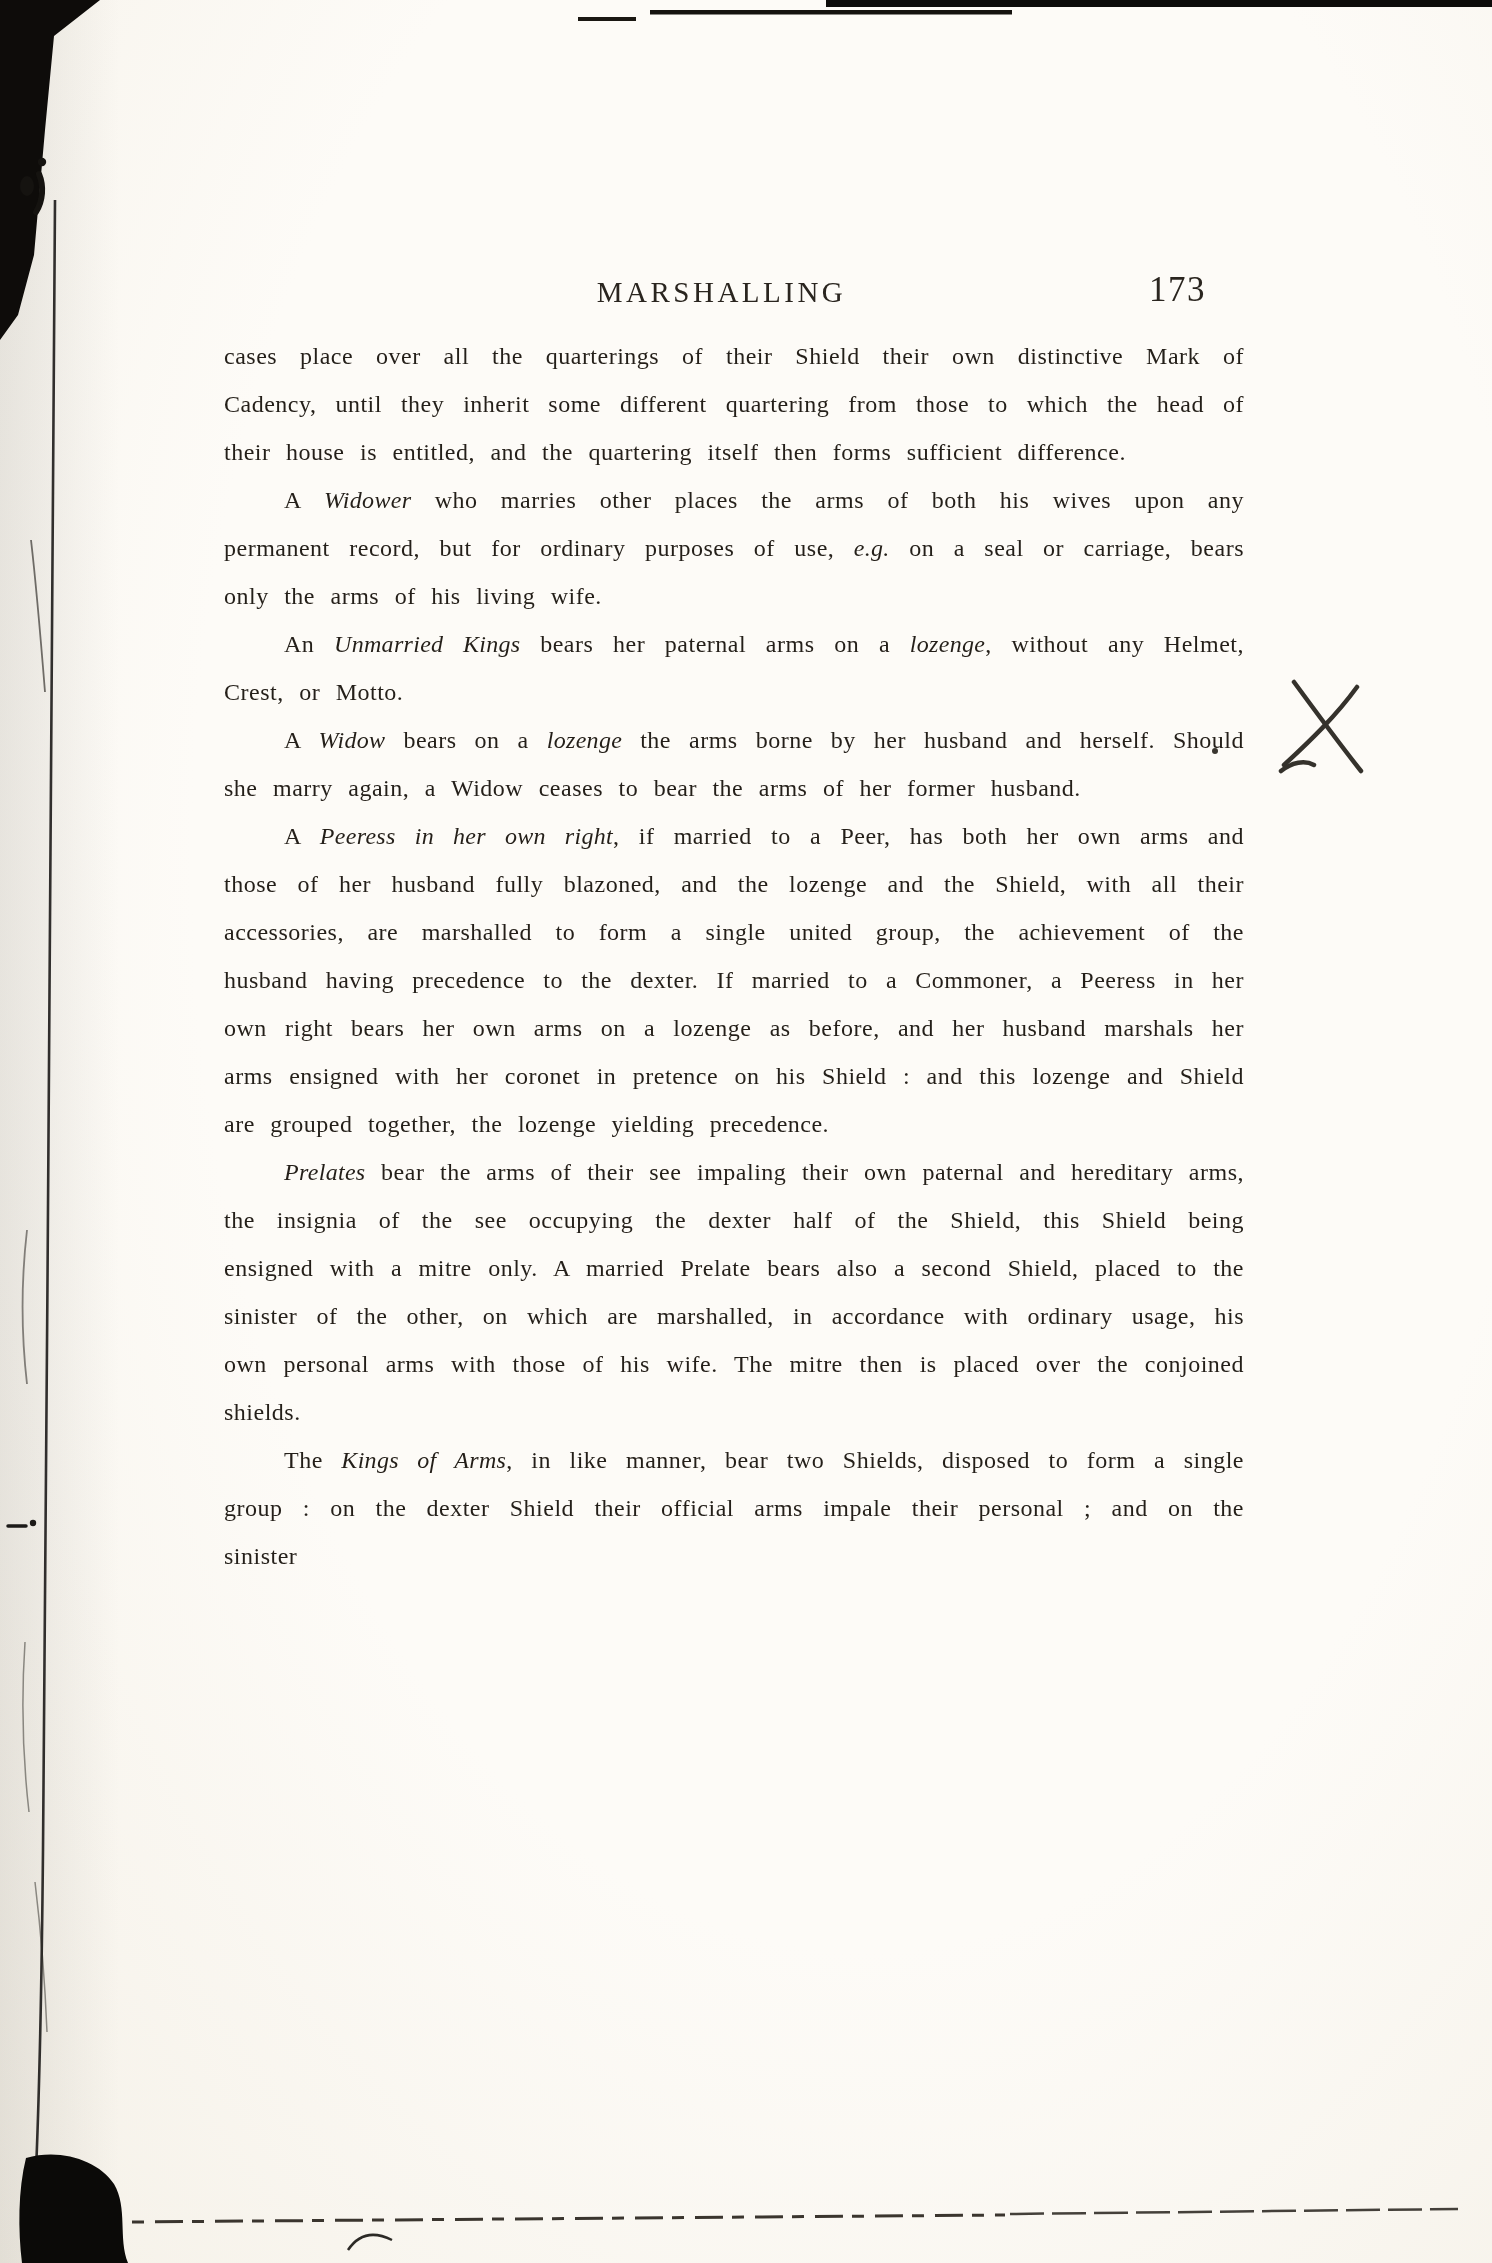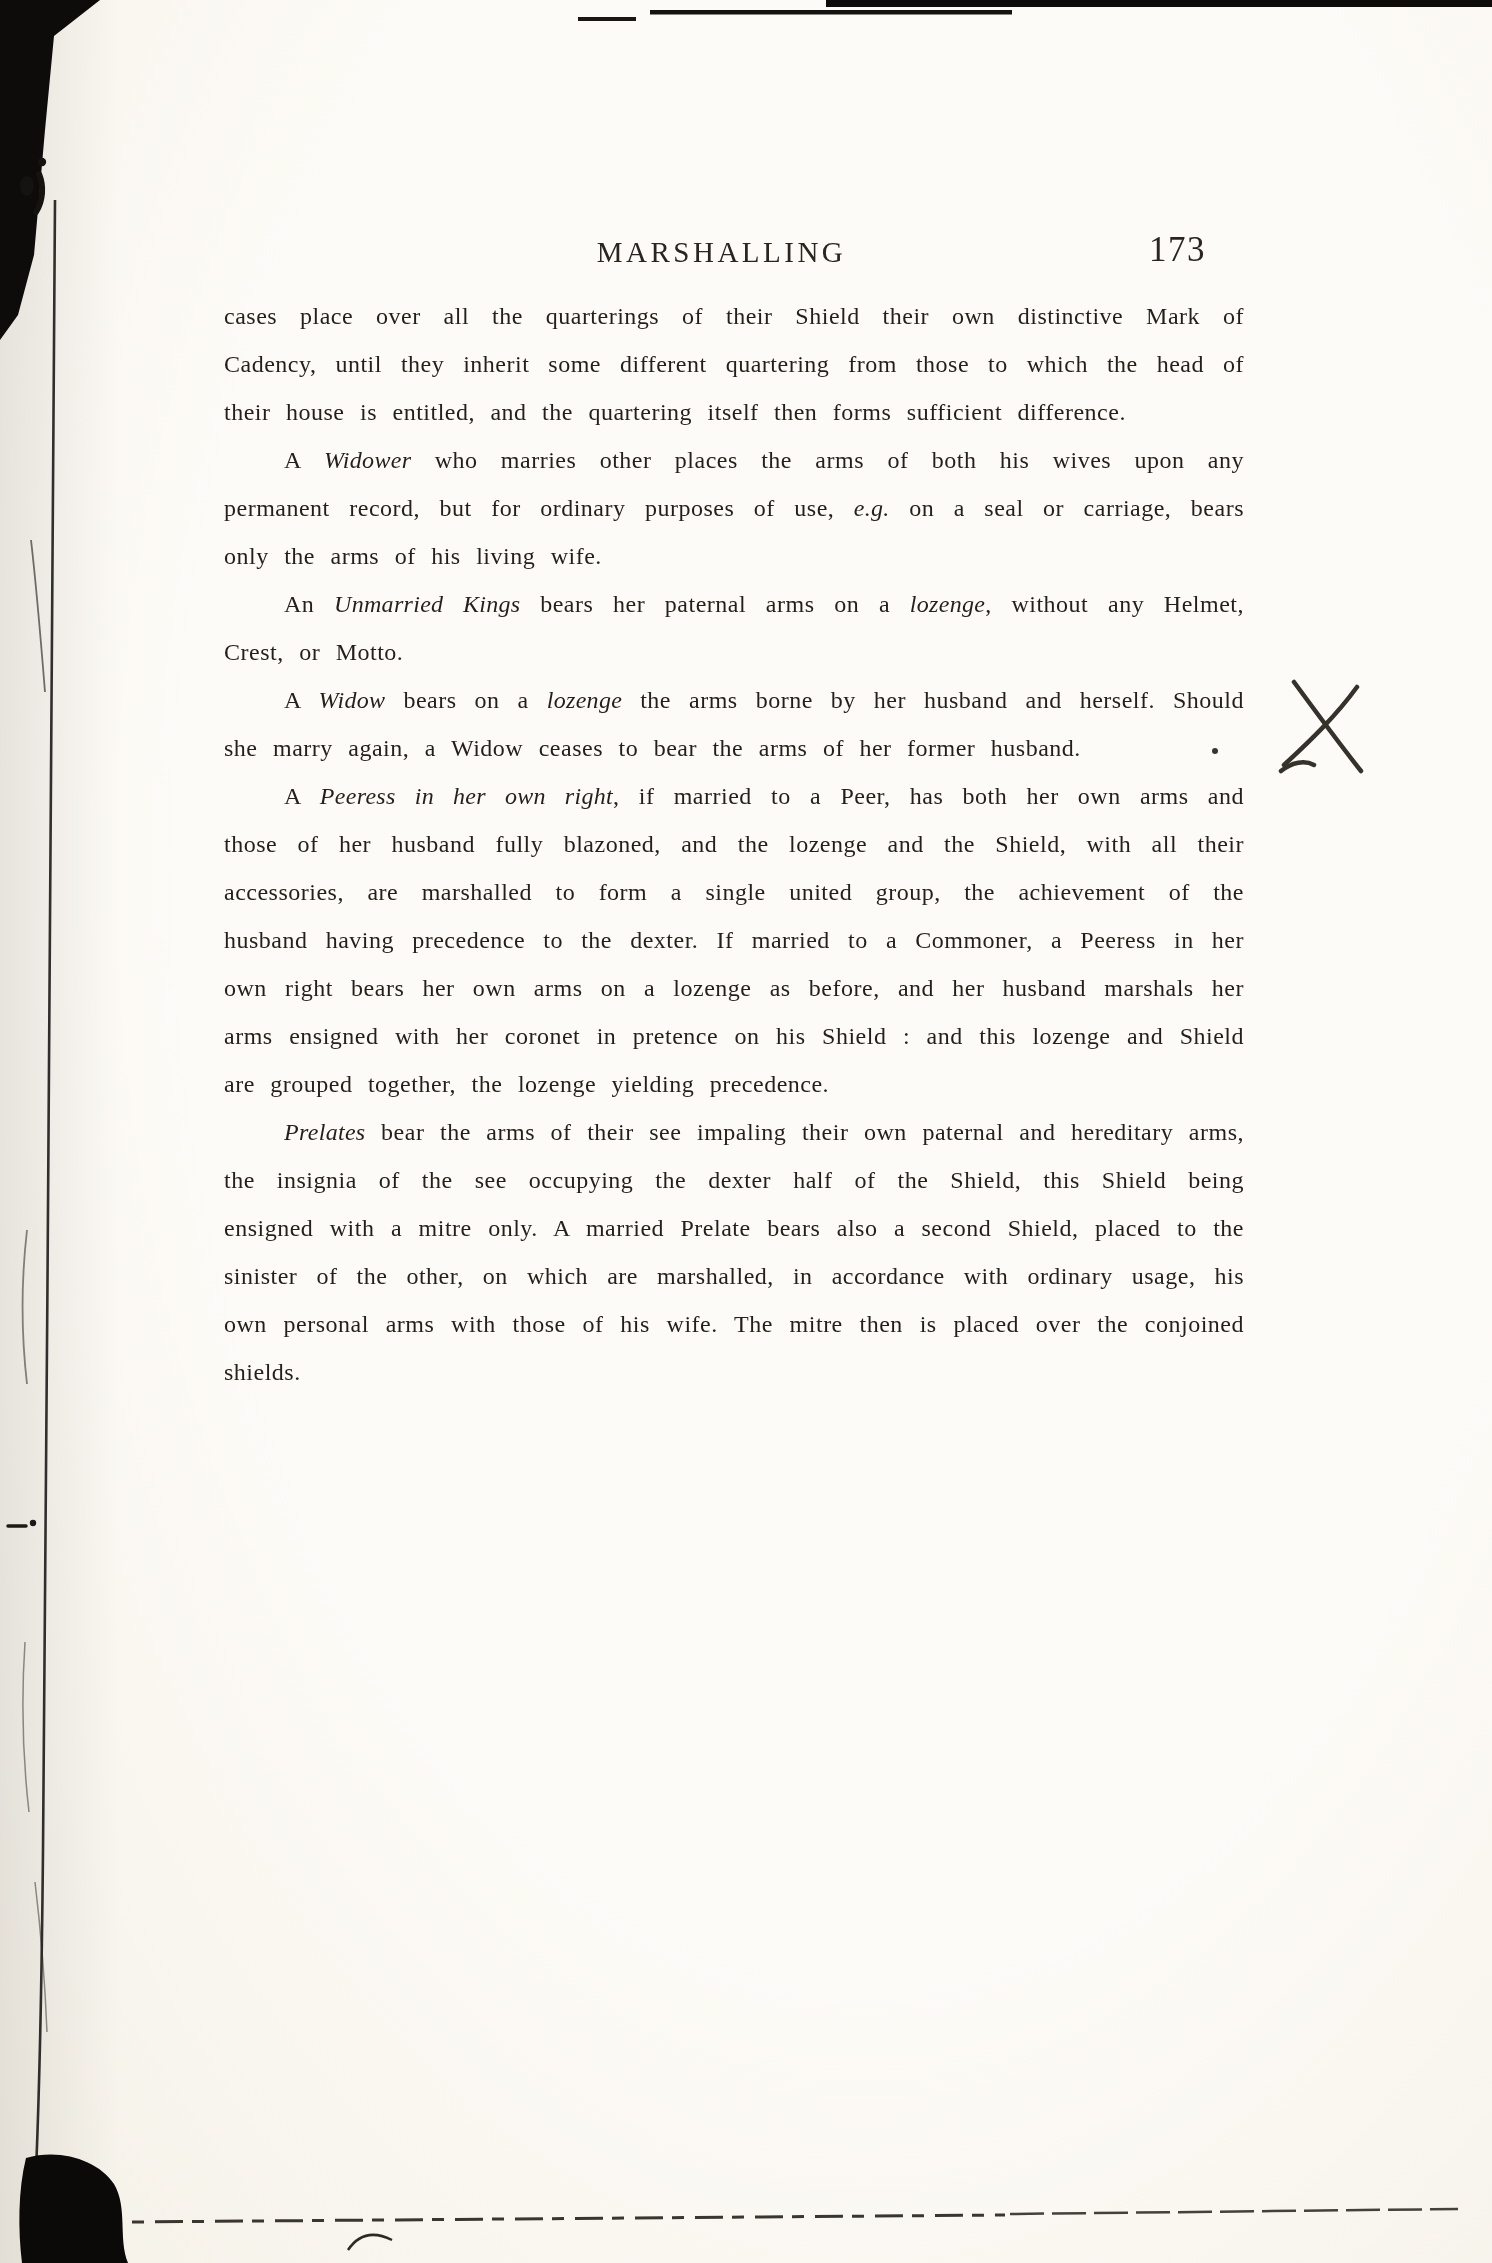--- a/index.html
+++ b/index.html
@@ -37,20 +37,21 @@
   .textblock {
     position: absolute;
     left: 224px;
     top: 228px;
     width: 1020px;
   }
   .pageheader {
     position: relative;
     height: 52px;
     margin-bottom: 12px;
+    margin-top: 40px;
   }
   .running-title {
     position: absolute;
     left: 50%;
     transform: translateX(-55%);
     top: 8px;
     font-size: 29px;
     letter-spacing: 3.5px;
     color: #2a2younger51f;
     color: #2a251f;
@@ -136,16 +137,17 @@
       <span class="running-title">MARSHALLING</span>
       <span class="page-number">173</span>
     </div>
     <div class="bodytext">
         <p class="para"><span>cases place over all the quarterings of their Shield their own distinctive Mark of Cadency, until they inherit some different quartering from those to which the head of their house is entitled, and the quartering itself then forms sufficient difference.</span></p>
         <p class="para indent"><span>A </span><i>Widower</i><span> who marries other places the arms of both his wives upon any permanent record, but for ordinary purposes of use, </span><i>e.g.</i><span> on a seal or carriage, bears only the arms of his living wife.</span></p>
         <p class="para indent"><span>An </span><i>Unmarried Kings</i><span> bears her paternal arms on a </span><i>lozenge</i><span>, without any Helmet, Crest, or Motto.</span></p>
         <p class="para indent"><span>A </span><i>Widow</i><span> bears on a </span><i>lozenge</i><span> the arms borne by her husband and herself.  Should she marry again, a Widow ceases to bear the arms of her former husband.</span></p>
         <p class="para indent"><span>A </span><i>Peeress in her own right</i><span>, if married to a Peer, has both her own arms and those of her husband fully blazoned, and the lozenge and the Shield, with all their accessories, are marshalled to form a single united group, the achievement of the husband having precedence to the dexter.  If married to a Commoner, a Peeress in her own right bears her own arms on a lozenge as before, and her husband marshals her arms ensigned with her coronet in pretence on his Shield :  and this lozenge and Shield are grouped together, the lozenge yielding precedence.</span></p>
         <p class="para indent"><i>Prelates</i><span> bear the arms of their see impaling their own paternal and hereditary arms, the insignia of the see occupying the dexter half of the Shield, this Shield being ensigned with a mitre only.  A married Prelate bears also a second Shield, placed to the sinister of the other, on which are marshalled, in accordance with ordinary usage, his own personal arms with those of his wife.  The mitre then is placed over the conjoined shields.</span></p>
+        <p class="para indent"><span>The </span><i>Kings of Arms</i><span>, in like manner, bear two Shields, disposed to form a single group :  on the dexter Shield their official arms impale their personal ;  and on the sinister</span></p>
       </div>
   </div>
 
 </div>
 
 </body></html>

